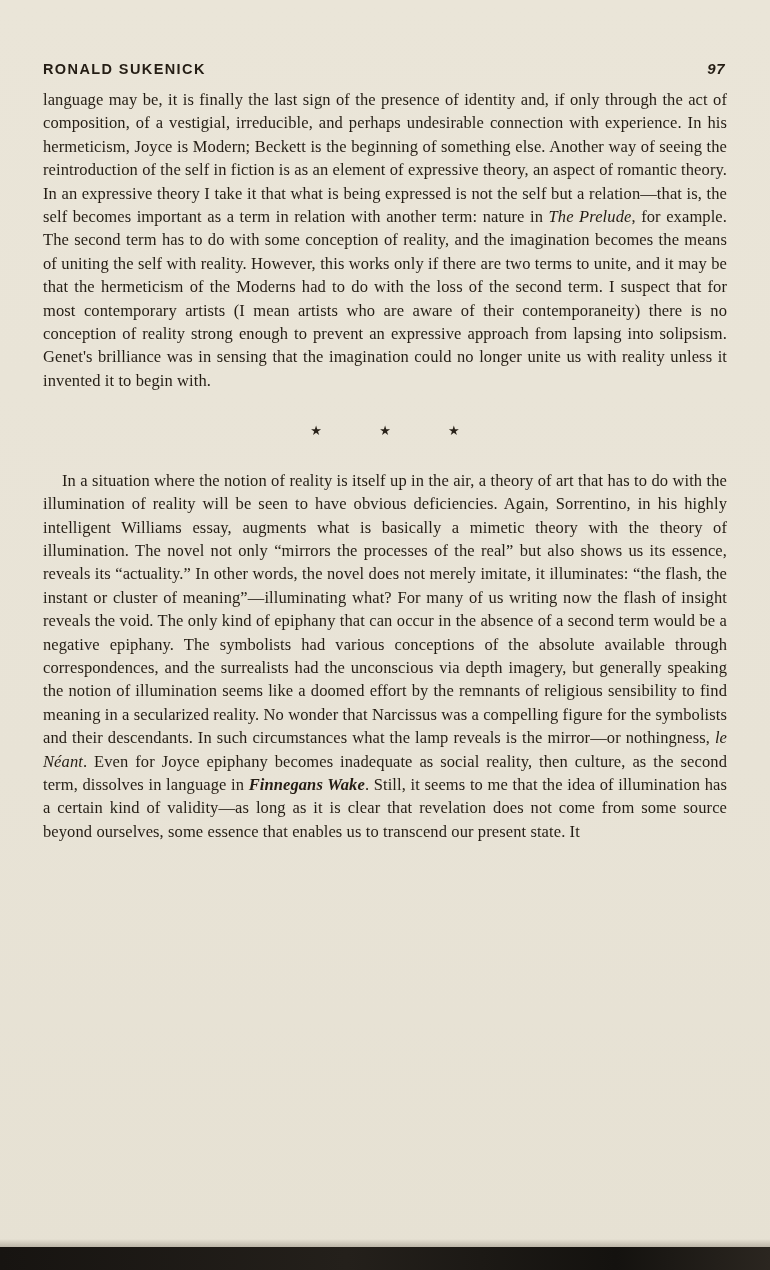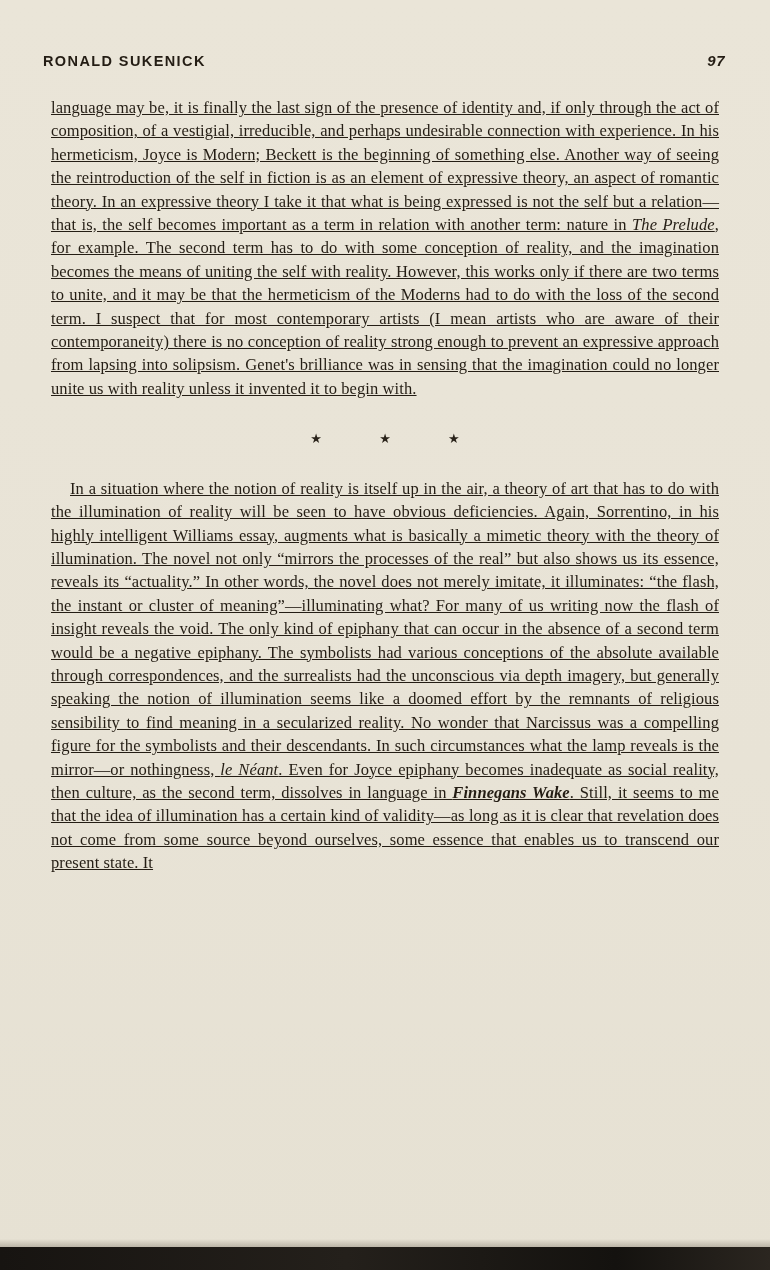--- a/index.html
+++ b/index.html
@@ -14,21 +14,21 @@
     position: relative;
     overflow: hidden;
   }
   .page {
     position: absolute;
     inset: 0;
     background: linear-gradient(180deg, #eae5d8 0%, #e8e3d6 60%, #e6e1d3 100%);
   }
   .header {
     position: absolute;
-    top: 52px;
+    top: 60px;
     left: 43px;
     right: 45px;
     display: flex;
     justify-content: space-between;
     align-items: baseline;
     color: #241d14;
     text-align: center;
   }
   .author {
     font-family: "Liberation Sans", sans-serif;
@@ -48,22 +48,21 @@
     top: 88px;
     left: 43px;
     width: 684px;
     color: #241d14;
     font-size: 16.5px;
     line-height: 23.4px;
     text-align: justify;
     letter-spacing: 0.1px;
   }
   .para {
-    margin: 8px;
-    text-decoration: underline;
+    margin: 0;
   }
   .para.indent {
     text-indent: 19px;
   }
   .italic {
     font-style: italic;
   }
   .bold-italic {
     font-style: italic;
     font-weight: 700;

